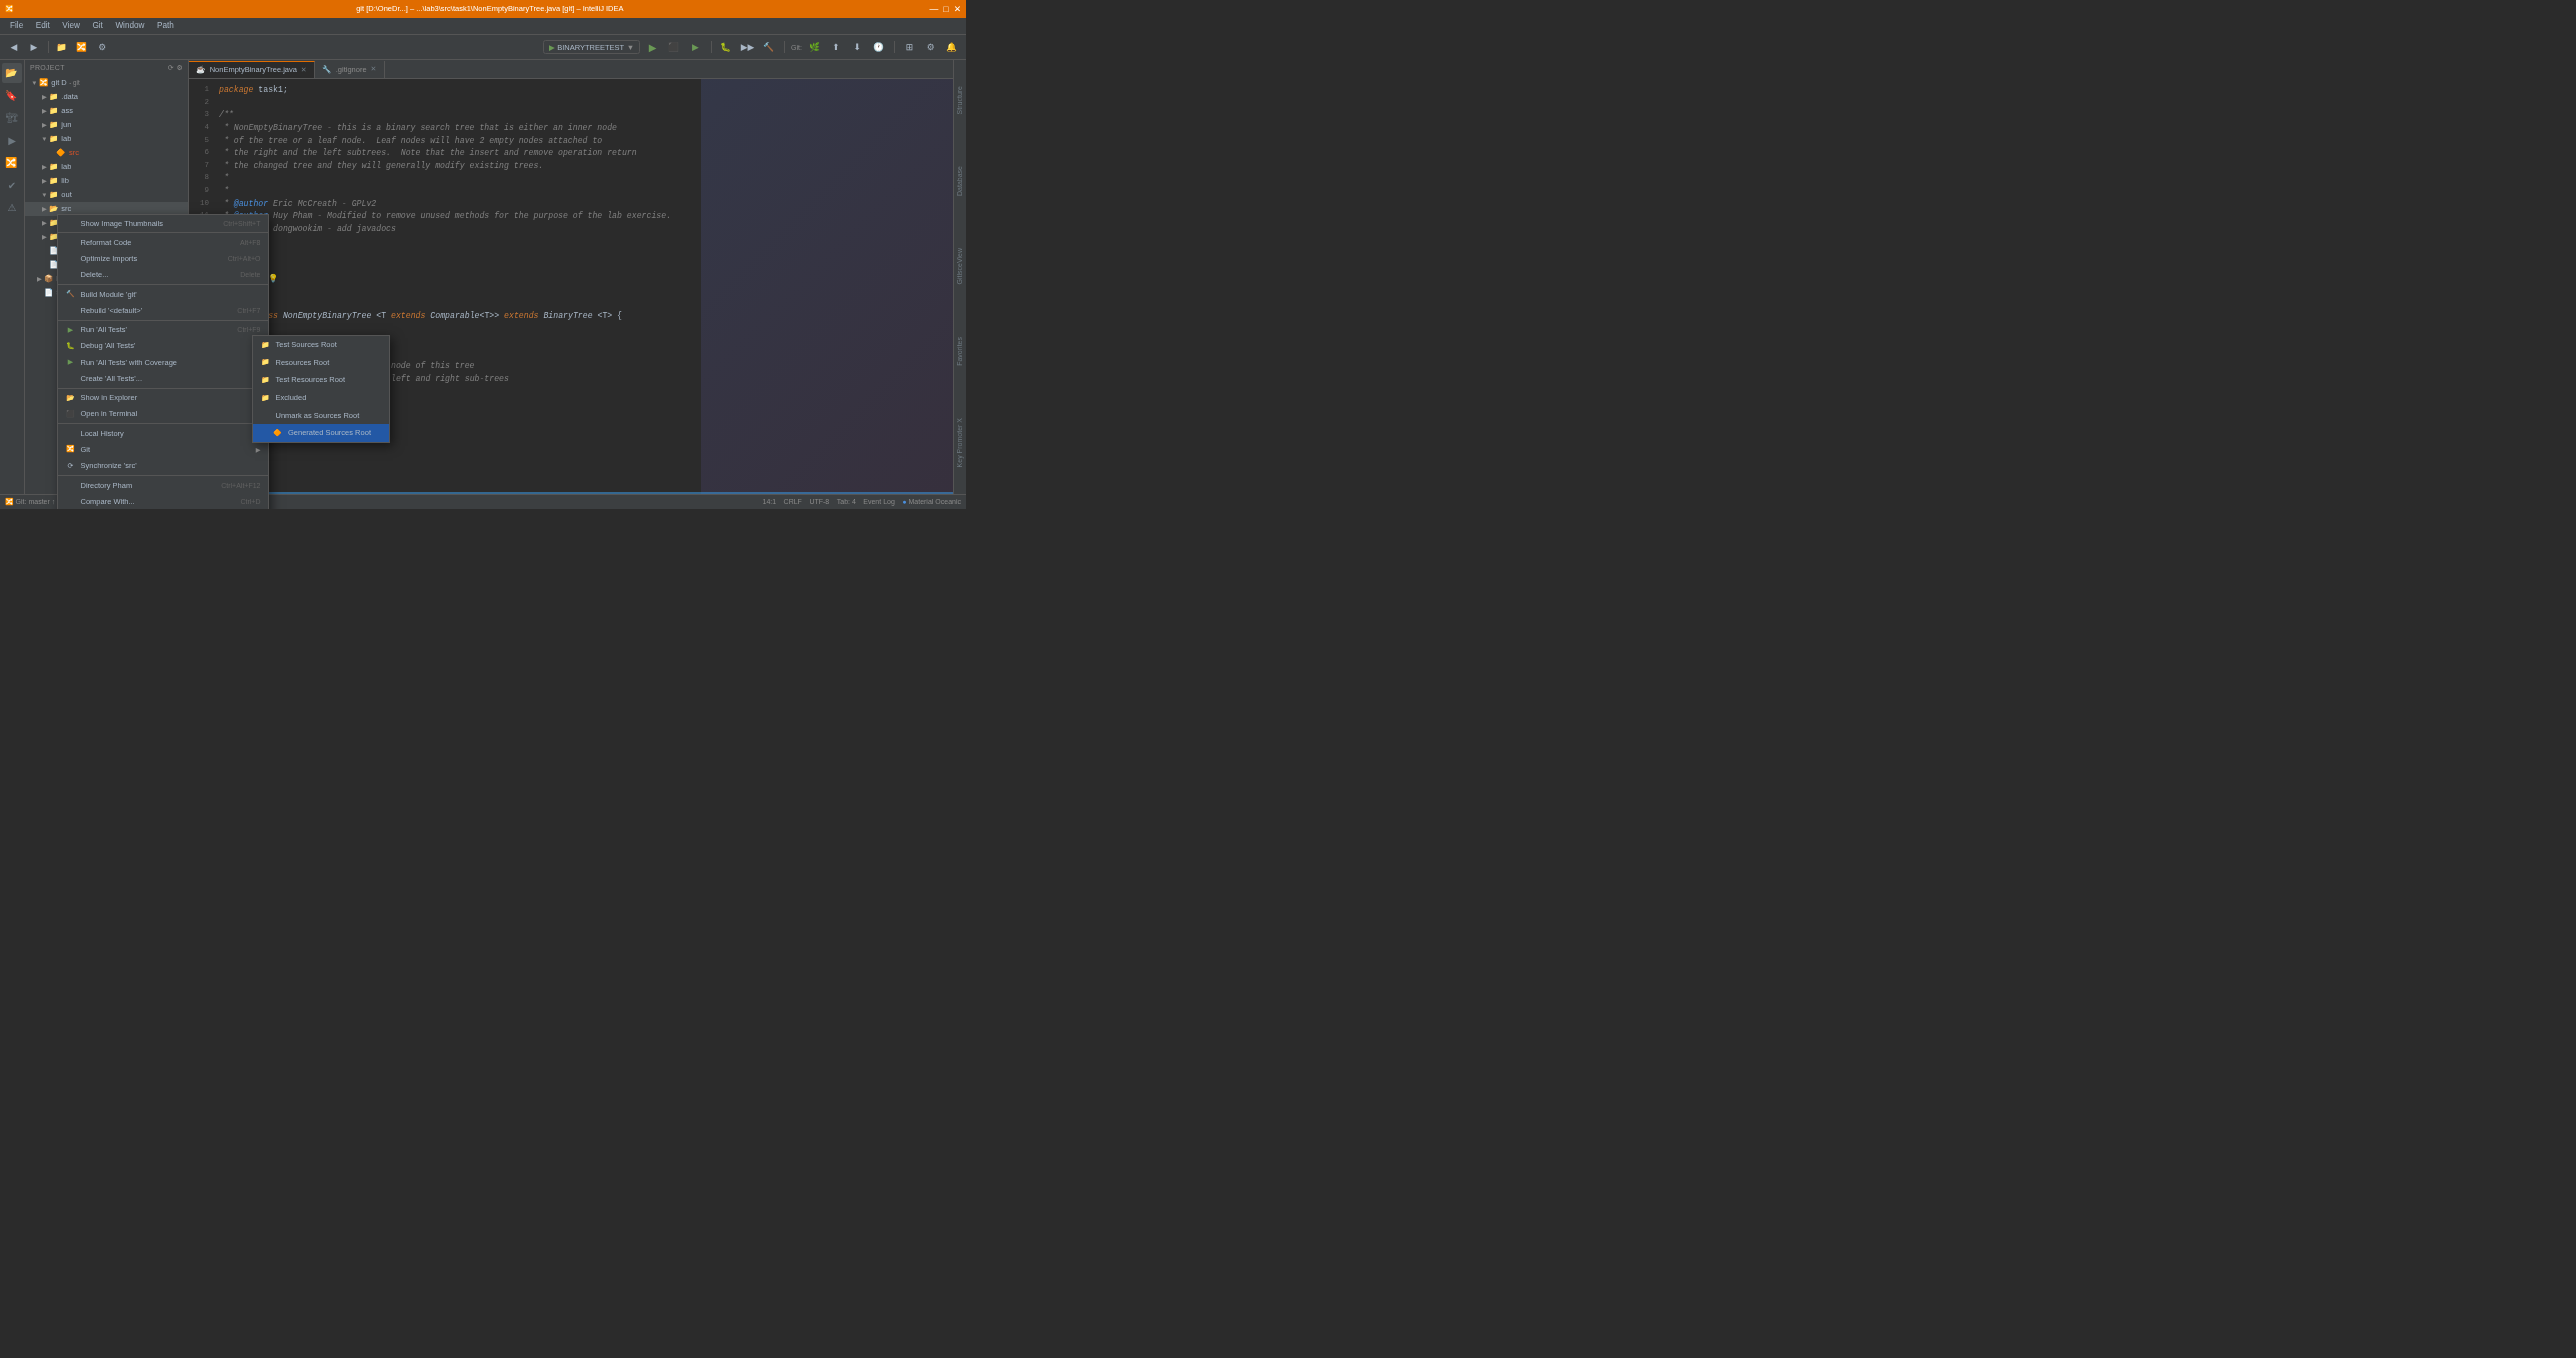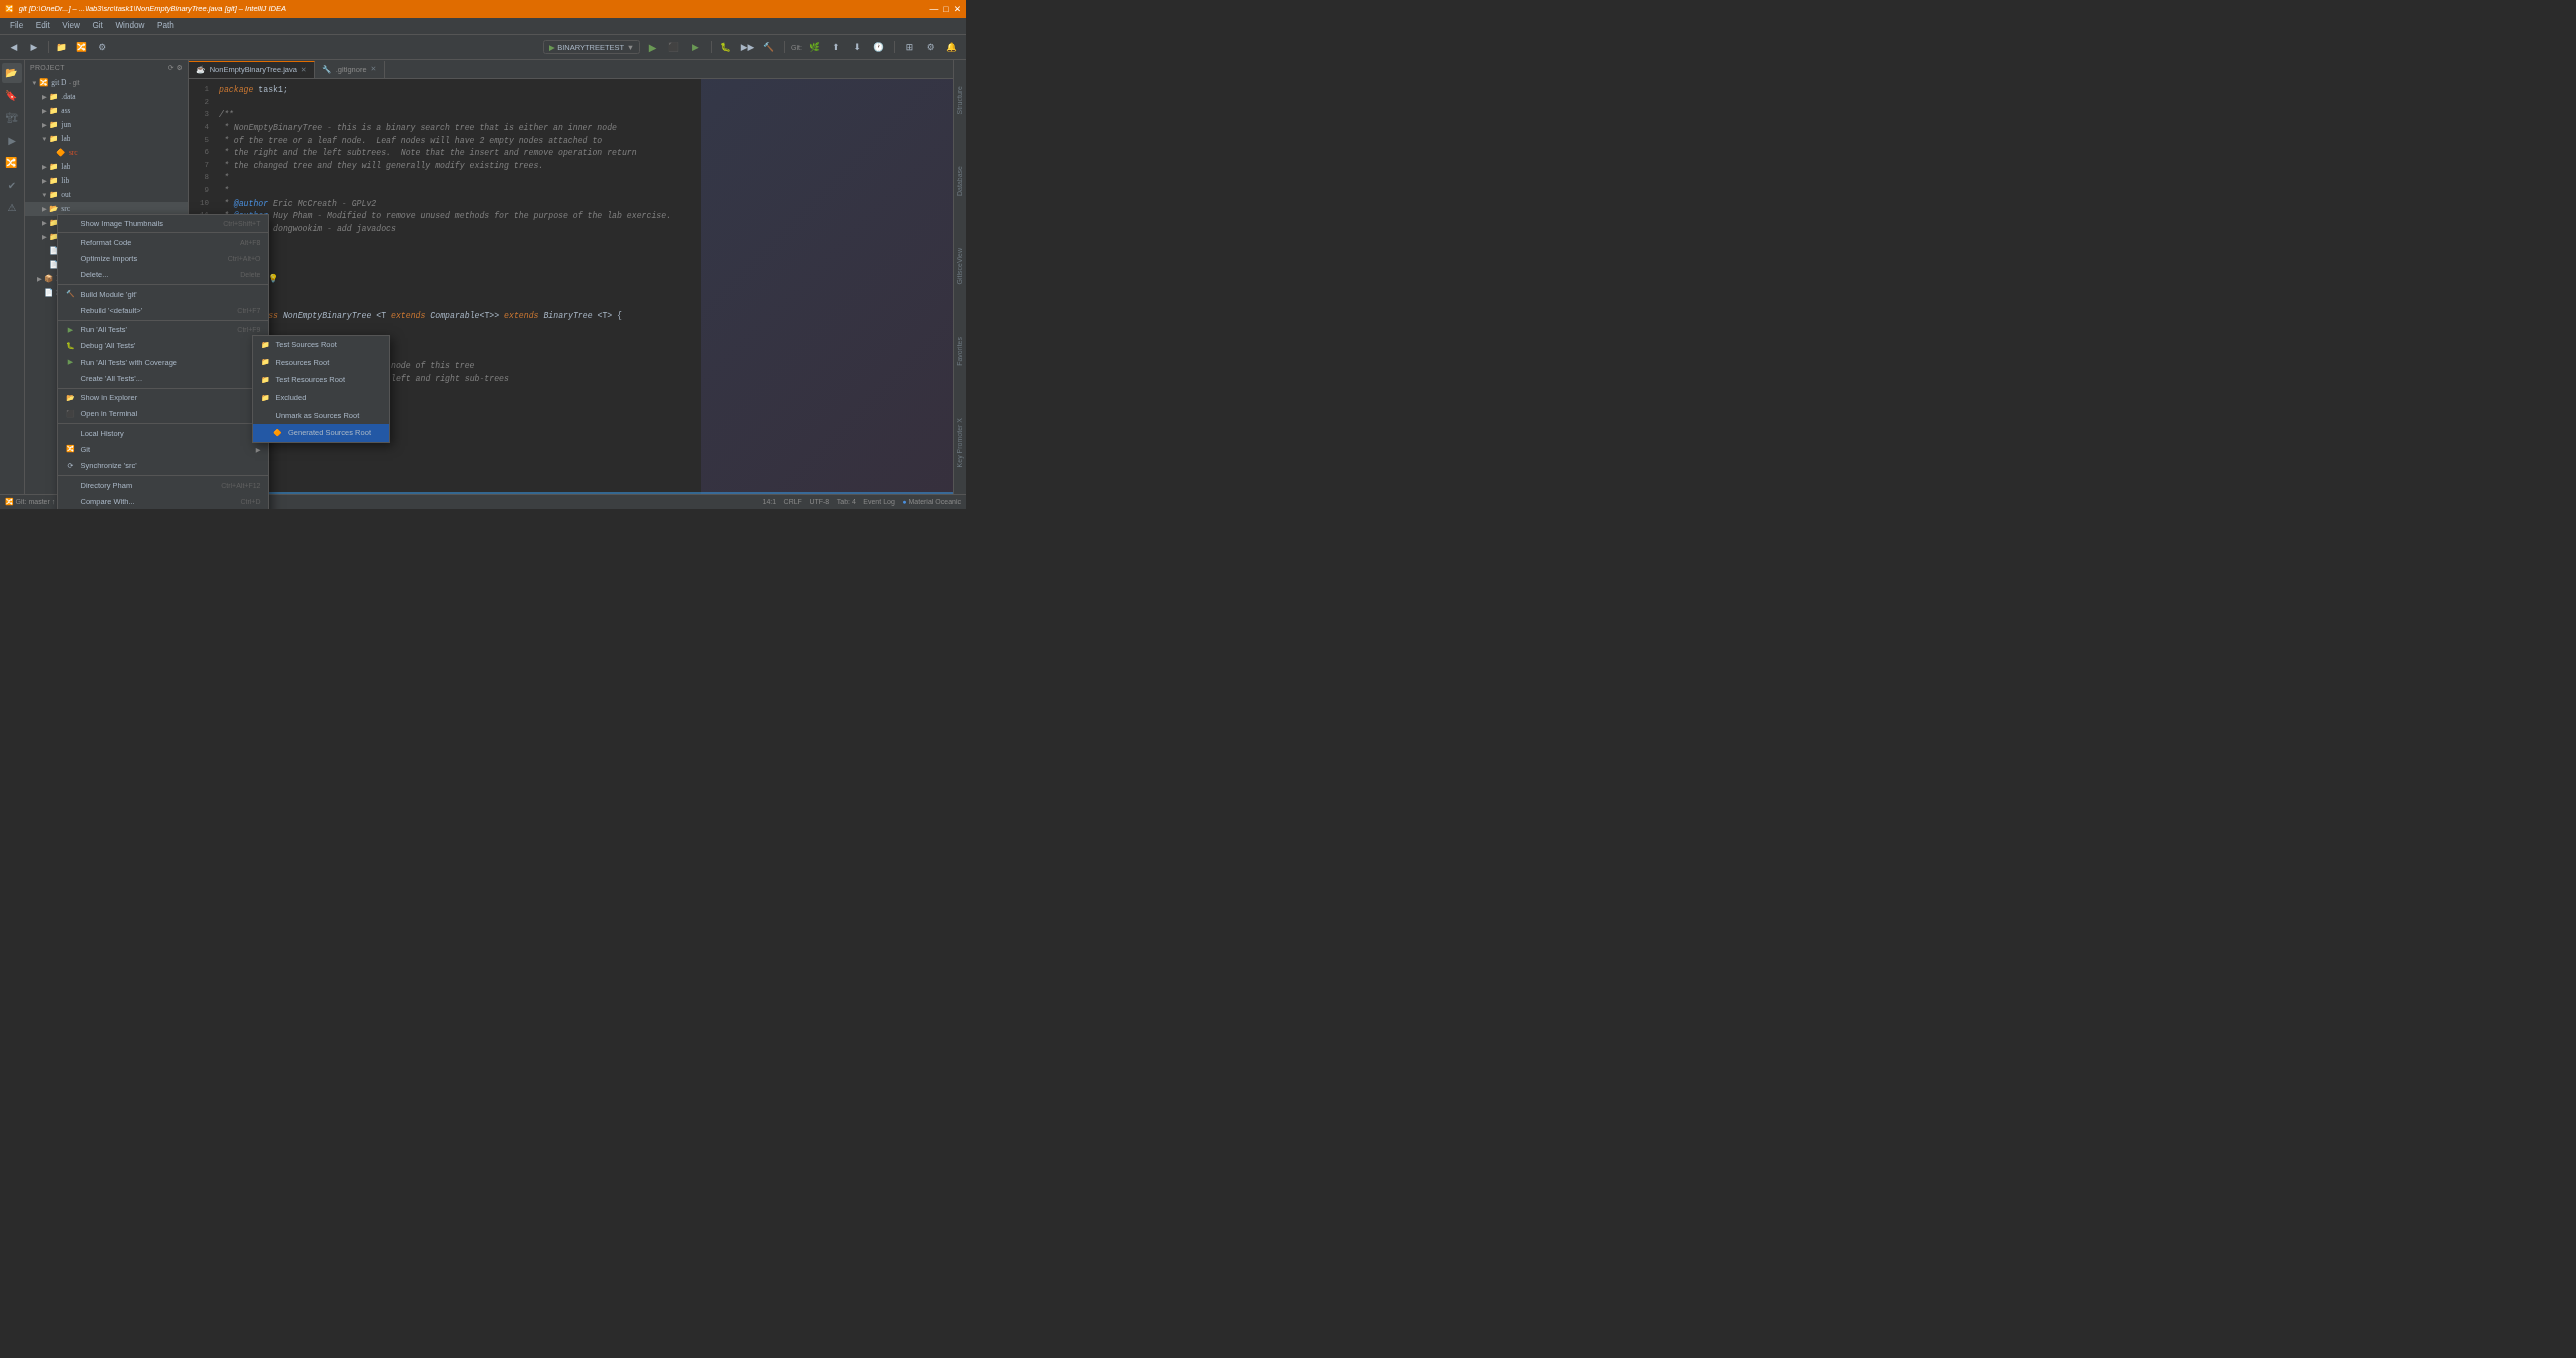--- a/index.html
+++ b/index.html
@@ -21,23 +21,22 @@
       display: flex;
       align-items: center;
       padding: 0 5px;
       color: white;
       font-size: 7.5px;
       position: relative;
       z-index: 10;
     }
     #title-bar .title-text {
       flex: 1;
-      text-align: left;
+      text-align: center;
       font-size: 7.5px;
-      font-style: italic;
     }
     #title-bar .window-controls {
       display: flex;
       gap: 5px;
       position: absolute;
       right: 5px;
     }
     #title-bar .window-controls span {
       cursor: pointer;
       color: white;
@@ -162,21 +161,21 @@
       display: flex;
       align-items: center;
       cursor: pointer;
       white-space: nowrap;
       overflow: hidden;
       height: 14px;
     }
     .tree-item.highlighted { background: #4c5052; }
     .tree-arrow { width: 8.8px; display: inline-flex; align-items: center; justify-content: center; font-size: 6.3px; color: #8a8a8a; flex-shrink: 0; }
     .tree-icon { width: 10px; height: 10px; display: inline-flex; align-items: center; justify-content: center; font-size: 7.5px; margin-right: 2.5px; flex-shrink: 0; }
-    .tree-label { font-size: 7.5px; color: #a9b7c6; overflow: hidden; text-overflow: ellipsis; font-family: Liberation Serif, serif; }
+    .tree-label { font-size: 7.5px; color: #a9b7c6; overflow: hidden; text-overflow: ellipsis; }
 
     
     #editor-area {
       flex: 1;
       background: #2b2b2b;
       display: flex;
       flex-direction: column;
       position: relative;
       overflow: hidden;
     }

